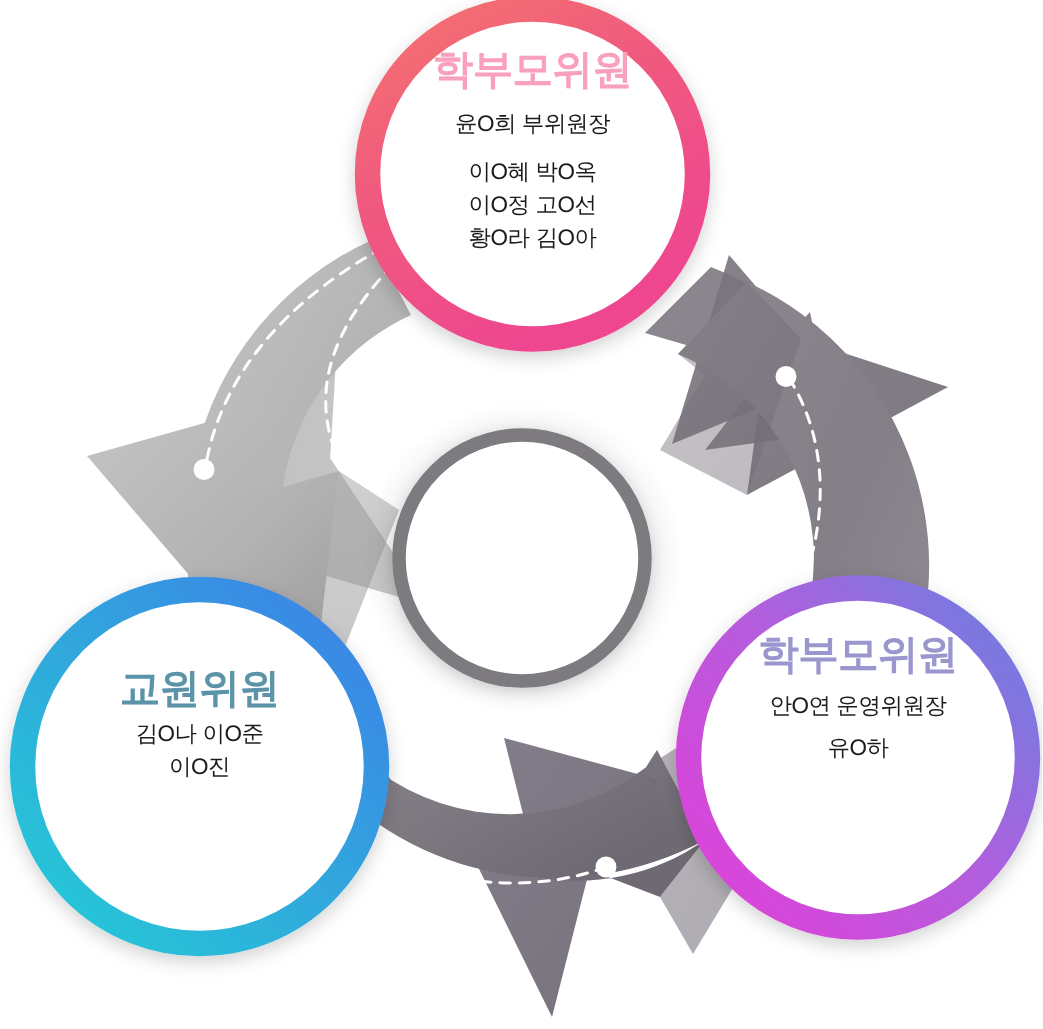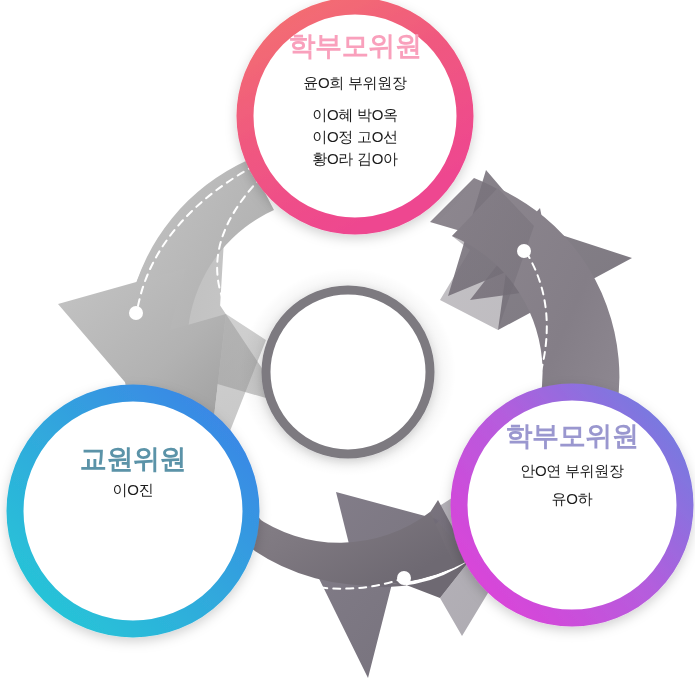--- a/index.html
+++ b/index.html
@@ -242,26 +242,27 @@
       <span class="gap"></span>
       <span class="ln">이O혜 박O옥</span>
       <span class="ln">이O정 고O선</span>
       <span class="ln">황O라 김O아</span>
     </div>
   </div>
 
   <div class="node-text" id="node-teacher">
     <div class="node-title">교원위원</div>
     <div class="node-lines">
+      <span class="ln">김O나 이O준</span>
       <span class="ln">이O진</span>
     </div>
   </div>
 
   <div class="node-text" id="node-region">
     <div class="node-title">학부모위원</div>
     <div class="node-lines">
-      <span class="lead">안O연 부위원장</span>
+      <span class="lead">안O연 운영위원장</span>
       <span class="gap"></span>
       <span class="ln">유O하</span>
     </div>
   </div>
 
 </div>
 
 </body></html>

